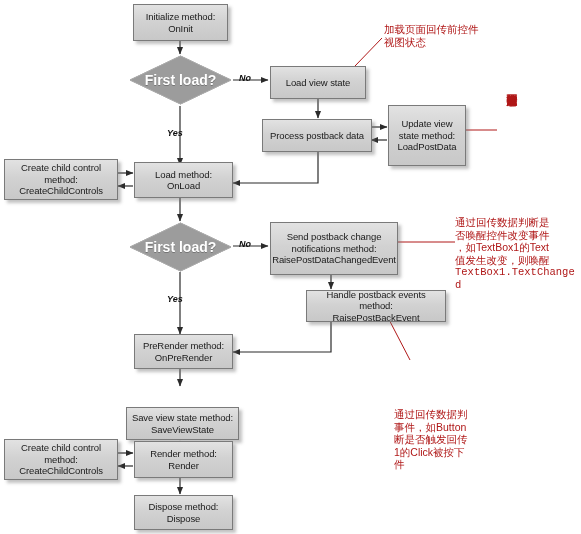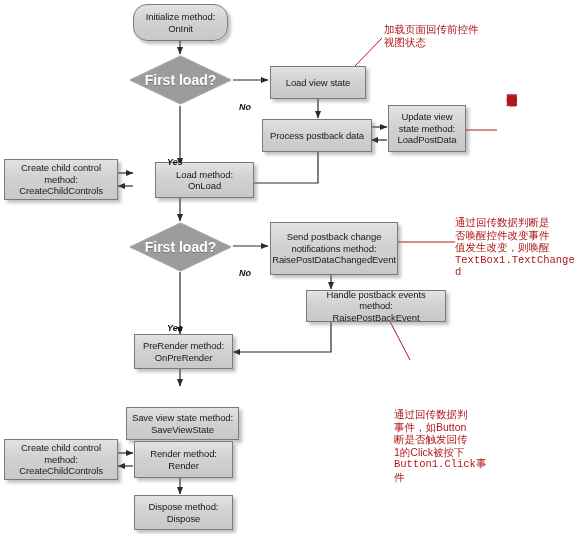--- a/index.html
+++ b/index.html
@@ -63,21 +63,20 @@
     pointer-events: none;
   }
   
   .edge-label {
     position: absolute;
     font-size: 9px;
     font-style: italic;
     font-weight: bold;
     color: #111;
     white-space: nowrap;
-    margin-top: 29px;
   }
   
   .annot {
     position: absolute;
     color: #b01818;
     font-size: 10.5px;
     line-height: 12.5px;
     font-family: "Liberation Sans", sans-serif;
   }
   .annot-vertical {
@@ -143,43 +142,43 @@
   </g>
 
   <g stroke="#b01818" stroke-width="1" fill="none">
     <path d="M355,66 L382,38"></path>
     <path d="M466,130 L497,130"></path>
     <path d="M398,242 L455,242"></path>
     <path d="M383,308 L410,360"></path>
   </g>
 </svg>
 
-<div class="node" style="left:133px; top:4px; width:95px; height:37px;border-radius:14px;">Initialize method:
+<div class="node" style="left:133px; top:4px; width:95px; height:37px;">Initialize method:
 OnInit</div>
 
 <div class="diamond-wrap" style="left:128px; top:54px; width:105px; height:52px;">
   <svg class="diamond-shape" viewBox="0 0 105 52" xmlns="http://www.w3.org/2000/svg">
     <polygon points="52.5,2 103,26 52.5,50 2,26" fill="#9c9c9c" stroke="#8a8a8a" stroke-width="1"></polygon>
     <polygon points="52.5,2 103,26 52.5,50 2,26" fill="none" stroke="#b5b5b5" stroke-width="0.8"></polygon>
   </svg>
   <div class="diamond-label">First load?</div>
 </div>
 
 <div class="node" style="left:270px; top:66px; width:96px; height:33px;">Load view state</div>
 
 <div class="node" style="left:262px; top:119px; width:110px; height:33px;">Process postback data</div>
 
-<div class="node" style="left:388px; top:105px; width:78px; height:47px;">Update view
+<div class="node" style="left:388px; top:105px; width:78px; height:61px;">Update view
 state method:
 LoadPostData</div>
 
 <div class="node" style="left:4px; top:159px; width:114px; height:41px;">Create child control method:
 CreateChildControls</div>
 
-<div class="node" style="left:134px; top:162px; width:99px; height:36px;margin-left:21px;">Load method:
+<div class="node" style="left:134px; top:162px; width:99px; height:36px;">Load method:
 OnLoad</div>
 
 <div class="diamond-wrap" style="left:128px; top:221px; width:105px; height:52px;">
   <svg class="diamond-shape" viewBox="0 0 105 52" xmlns="http://www.w3.org/2000/svg">
     <polygon points="52.5,2 103,26 52.5,50 2,26" fill="#9c9c9c" stroke="#8a8a8a" stroke-width="1"></polygon>
     <polygon points="52.5,2 103,26 52.5,50 2,26" fill="none" stroke="#b5b5b5" stroke-width="0.8"></polygon>
   </svg>
   <div class="diamond-label">First load?</div>
 </div>
 
@@ -210,25 +209,25 @@
 <div class="edge-label" style="left:239px; top:239px;">No</div>
 <div class="edge-label" style="left:167px; top:294px;">Yes</div>
 
 <div class="annot" style="left:384px; top:23px; width:102px;">加载页面回传前控件视图状态</div>
 
 <div class="annot-vertical" style="left:505px; top:86px;">通过页面回传后的数据更新控件状态</div>
 
 <div class="annot" style="left:455px; top:216px; width:126px;">
   <div>通过回传数据判断是</div>
   <div>否唤醒控件改变事件</div>
+  <div>，如TextBox1的Text</div>
   <div>值发生改变，则唤醒</div>
   <div class="annot-mono">TextBox1.TextChange</div>
   <div class="annot-mono">d</div>
 </div>
 
 <div class="annot" style="left:394px; top:370px; width:110px;margin-top:38px;">
   <div>通过回传数据判</div>
   <div>事件，如Button</div>
   <div>断是否触发回传</div>
   <div>1的Click被按下</div>
-  <div class="annot-mono">Button1.Click事</div>
   <div>件</div>
 </div>
 
 </body></html>

